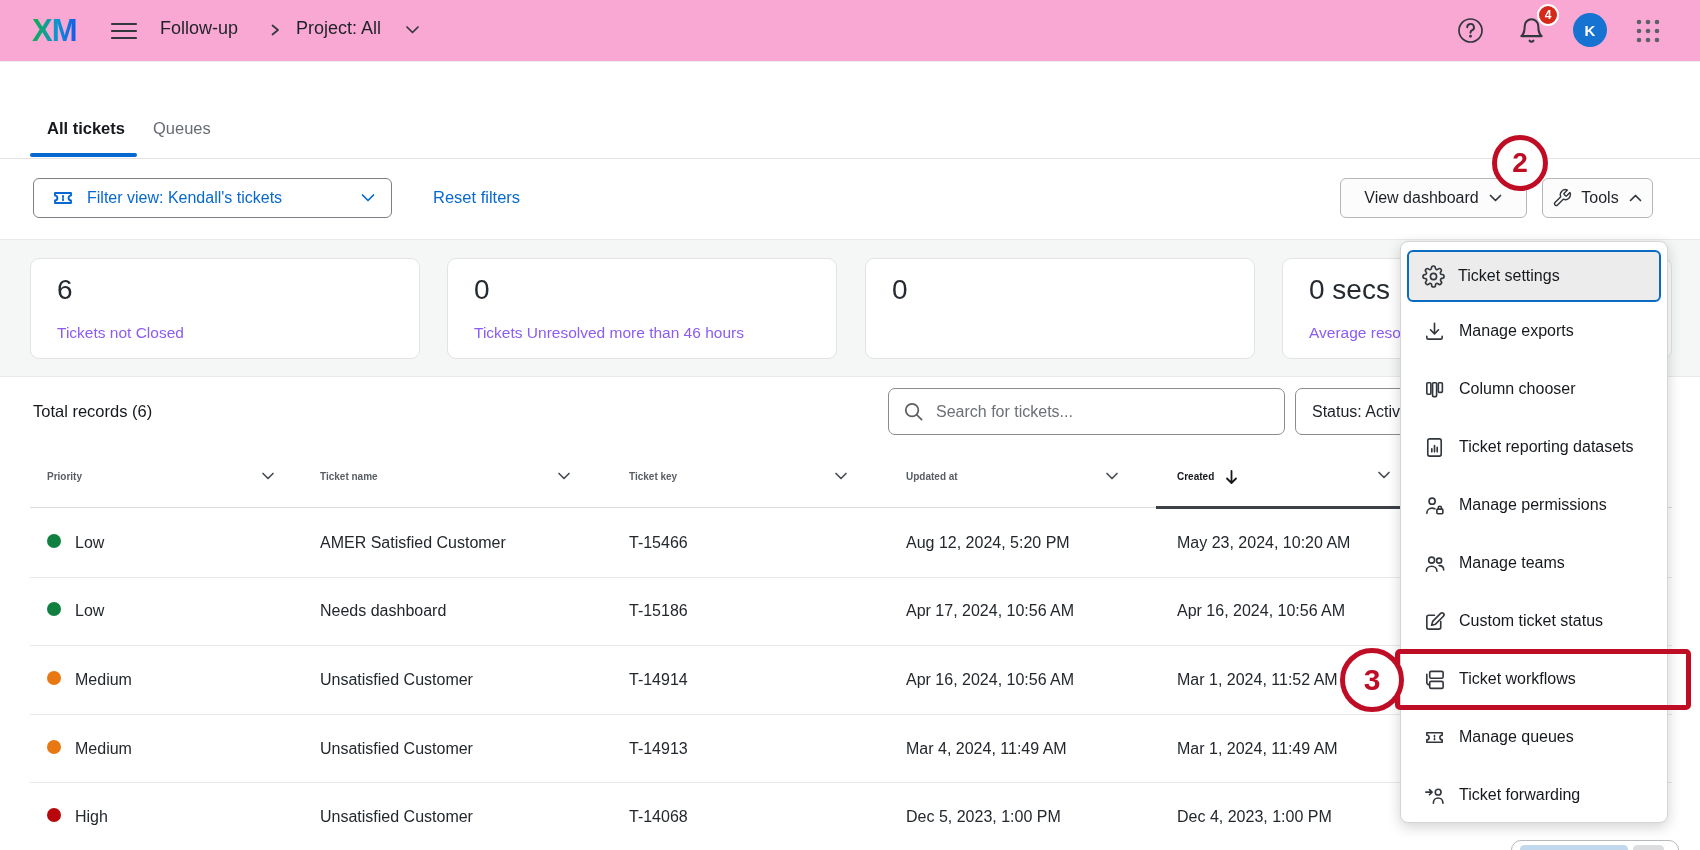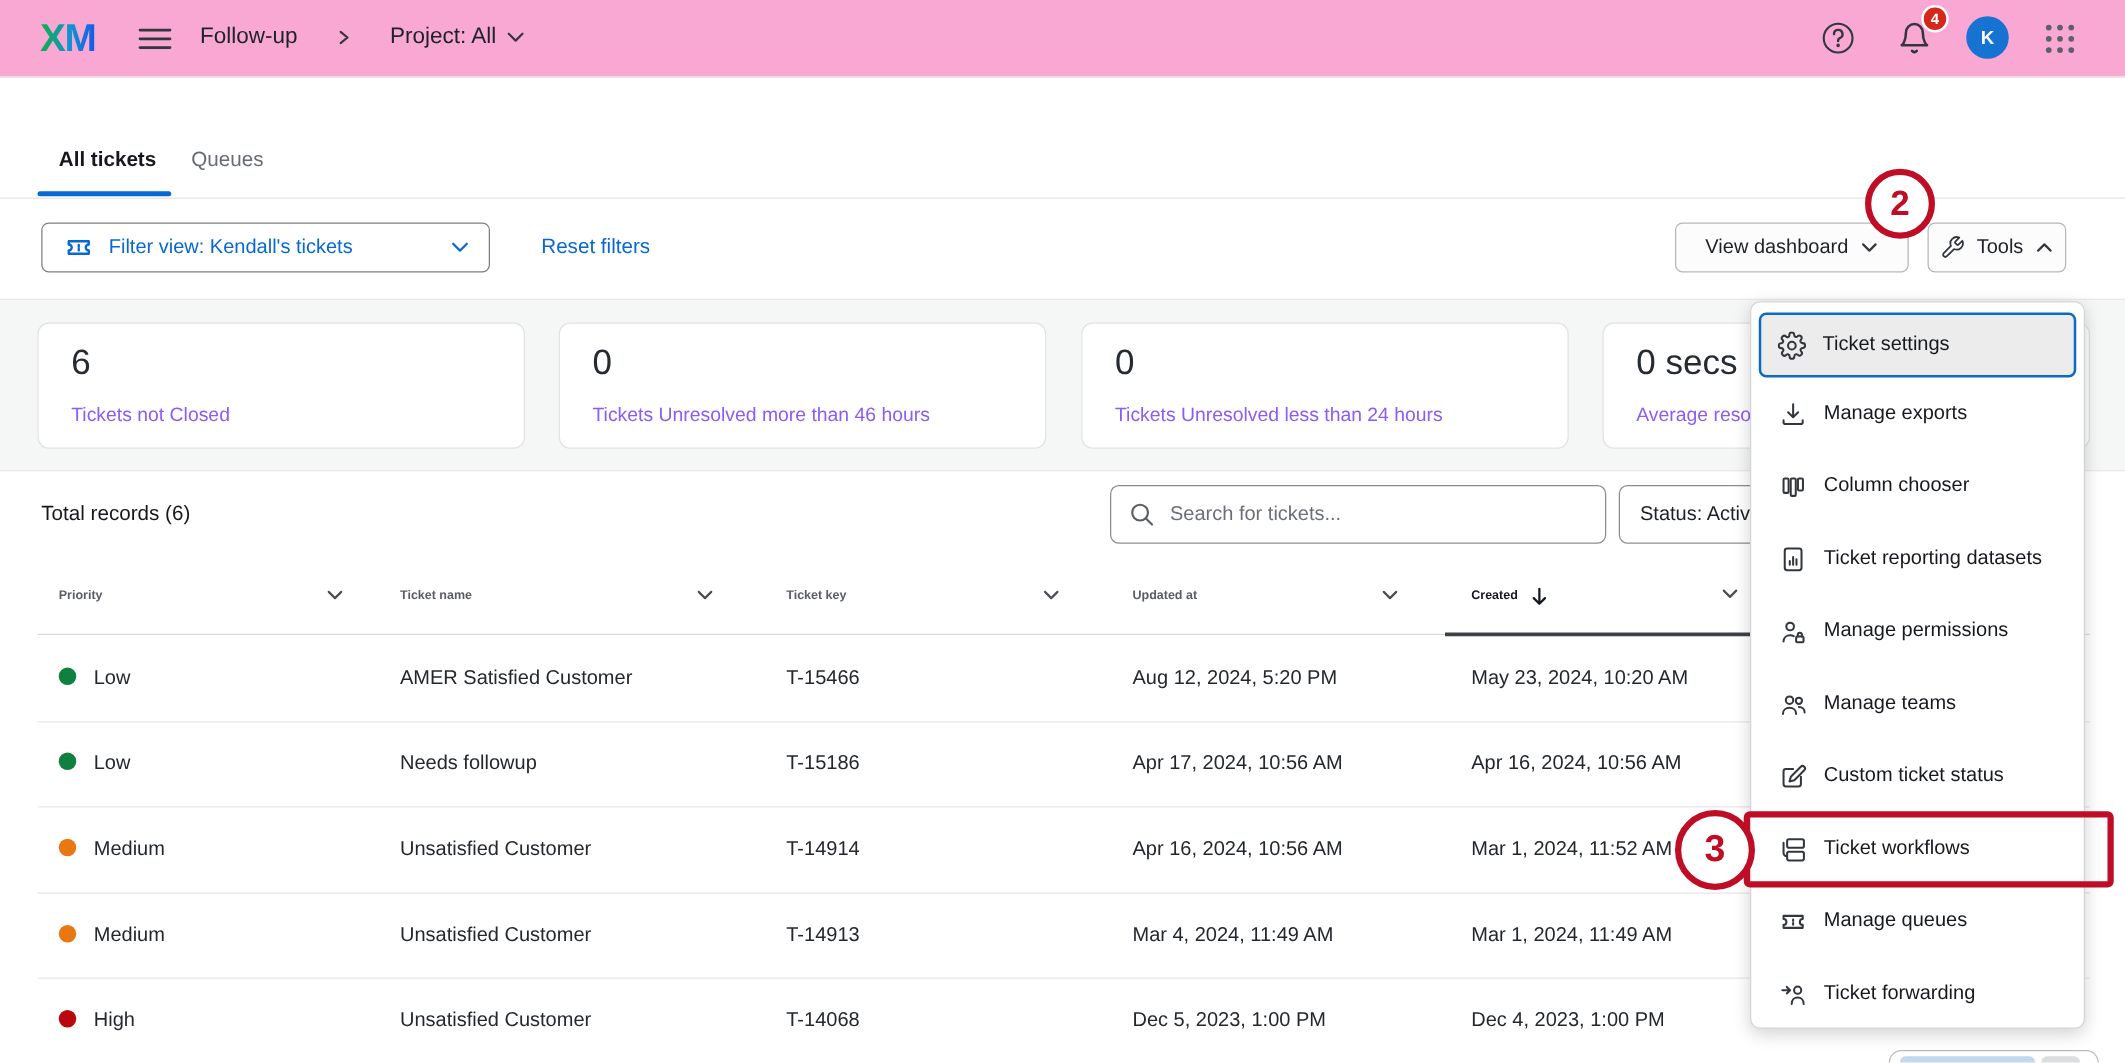--- a/index.html
+++ b/index.html
@@ -14,21 +14,21 @@
 
   
   .topbar { position:absolute; left:0; top:0; width:1700px; height:62px; background:#f9a8d4; border-bottom:1px solid #ececec; }
   .logo { position:absolute; left:32px; top:13px; font-size:31px; font-weight:800; letter-spacing:-1px;
           background:linear-gradient(95deg,#0fae4c 5%,#0e93d4 55%,#1559e8 95%);
           -webkit-background-clip:text; background-clip:text; color:transparent; }
   .hamburger { position:absolute; left:110px; top:19px; width:28px; height:24px; cursor:pointer; }
   .crumb { position:absolute; top:18px; font-size:18px; color:#1d2228; }
   .crumb-project { left:160px; }
   .crumb-chev { position:absolute; left:268px; top:22px; }
-  .crumb-scope { left:312px; }
+  .crumb-scope { left:296px; }
   .crumb-dd { position:absolute; left:404px; top:24px; }
   .tb-ic { position:absolute; top:17px; cursor:pointer; }
   .help-ic { left:1457px; }
   .bell-ic { left:1518px; }
   .badge { position:absolute; left:1537px; top:4px; width:22px; height:22px; border-radius:50%;
            background:#d5281b; border:2px solid #fff; color:#fff; font-size:12px; font-weight:bold;
            display:flex; align-items:center; justify-content:center; }
   .avatar { position:absolute; left:1573px; top:13px; width:34px; height:34px; border-radius:50%;
             background:#1673d2; color:#fff; font-size:15px; font-weight:bold;
             display:flex; align-items:center; justify-content:center; cursor:pointer; }
@@ -195,21 +195,20 @@
     <div class="stat-label">Tickets not Closed</div>
   </div>
 
   <div class="stat-card">
     <div class="stat-value">0</div>
     <div class="stat-label">Tickets Unresolved more than 46 hours</div>
   </div>
 
   <div class="stat-card">
     <div class="stat-value">0</div>
-    <div class="stat-label">Tickets Unresolved less than 24 hours</div>
   </div>
 
   <div class="stat-card">
     <div class="stat-value">0 secs</div>
     <div class="stat-label">Average resolution time</div>
   </div>
 </div>
 </div>
 
 <span class="total-records">Total records (6)</span>
@@ -279,21 +278,21 @@
     <div>T-15466</div>
     <div>Aug 12, 2024, 5:20 PM</div>
     <div>May 23, 2024, 10:20 AM</div>
   </div>
 
   <div class="trow">
     <div class="pcell">
       <span class="dot" style="background: rgb(16, 128, 64);"></span>
       <span>Low</span>
     </div>
-    <div>Needs followup</div>
+    <div>Needs dashboard</div>
     <div>T-15186</div>
     <div>Apr 17, 2024, 10:56 AM</div>
     <div>Apr 16, 2024, 10:56 AM</div>
   </div>
 
   <div class="trow">
     <div class="pcell">
       <span class="dot" style="background: rgb(233, 119, 18);"></span>
       <span>Medium</span>
     </div>

